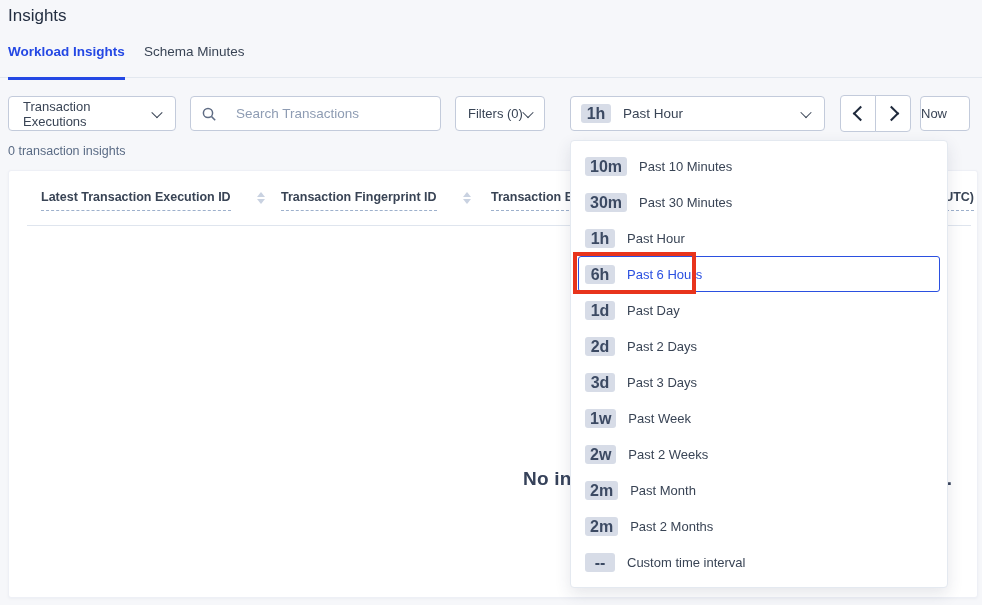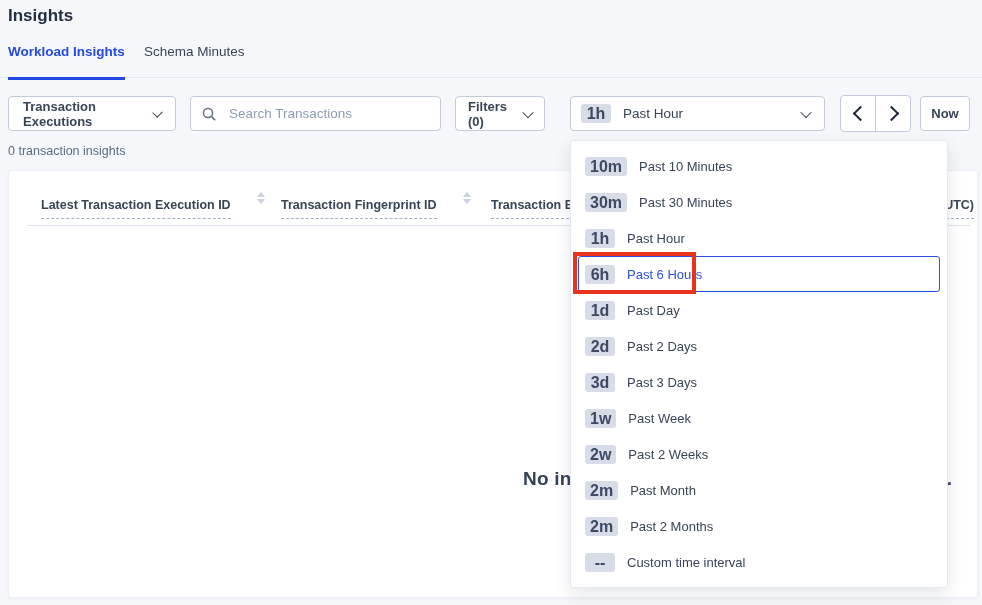--- a/index.html
+++ b/index.html
@@ -8,35 +8,35 @@
     --border:#c3cbdb; --panel-border:#e4e9f0; --badge:#d7dce7;
   }
   *{box-sizing:border-box;margin:0;padding:0;}
   html,body{width:982px;height:605px;}
   body{
     font-family:"Liberation Sans","DejaVu Sans",sans-serif;
     background:#f6f7fa; color:var(--navy);
     position:relative; overflow:hidden;
   }
   
-  .page-title{position:absolute;left:8px;top:6px;font-size:17px;font-weight:bold;color:var(--head);}
+  .page-title{position:absolute;left:8px;top:6px;font-size:17px;font-weight:normal;color:var(--head);}
   .tabbar{position:absolute;left:0;top:44px;width:982px;height:34px;border-bottom:1px solid #e3e8ef;}
   .tab{position:absolute;top:0;height:34px;font-size:13.5px;color:#394455;cursor:pointer;}
   .tab-workload{left:8px;color:var(--accent);font-weight:bold;}
   .tab-workload::after{content:"";position:absolute;left:0;right:0;bottom:-2px;height:3px;background:var(--accent);}
   .tab-schema{left:144px;}
   
   .btn{
     position:absolute;background:#fff;border:1px solid var(--border);border-radius:4px;
-    display:flex;align-items:center;font-size:13px;font-weight:bold;color:#394455;cursor:pointer;
+    display:flex;align-items:center;font-size:13px;font-weight:normal;color:#394455;cursor:pointer;
   }
   .view-btn{left:8px;top:96px;width:168px;height:35px;padding:0 14px;justify-content:space-between;}
   .search-box{
     position:absolute;left:190px;top:96px;width:251px;height:35px;background:#fff;
-    border:1px solid var(--border);border-radius:4px;display:flex;align-items:center;padding:12px 10px;gap:12px;
+    border:1px solid var(--border);border-radius:4px;display:flex;align-items:center;padding:12px 10px;gap:19px;
   }
   .search-box input{
     border:none;outline:none;flex:1;font-size:13.5px;color:#394455;background:transparent;
     font-family:"Liberation Sans","DejaVu Sans",sans-serif;
   }
   .search-box input::placeholder{color:#8e9cb3;}
   .filters-btn{left:455px;top:96px;width:90px;height:35px;padding:11px 12px;justify-content:space-between;}
   .time-trigger{left:570px;top:96px;width:255px;height:35px;padding:0 14px 0 10px;font-weight:normal;font-size:13.5px;}
   .time-trigger .chevron{margin-left:auto;}
   .badge{
@@ -44,38 +44,38 @@
     font-size:16px;font-weight:bold;min-width:30px;text-align:center;padding:4px 5px;line-height:11px;
   }
   .time-trigger .badge{margin-right:12px;}
   .pager{position:absolute;left:840px;top:95px;display:flex;}
   .pager .pbtn{
     width:36px;height:37px;background:#fff;border:1px solid var(--border);
     display:flex;align-items:center;justify-content:center;cursor:pointer;
   }
   .pager .pbtn:first-child{border-radius:4px 0 0 4px;}
   .pager .pbtn:last-child{border-radius:0 4px 4px 0;margin-left:-1px;}
-  .now-btn{left:920px;top:96px;width:50px;height:35px;justify-content:center;}
+  .now-btn{left:920px;top:96px;width:50px;height:35px;}
   .chevron{width:8px;height:8px;border-right:1.7px solid #394455;border-bottom:1.7px solid #394455;
     transform:rotate(45deg) translate(-1px,-1px);display:inline-block;}
   .chev-l{width:11px;height:11px;border-left:2.6px solid #1f2a3c;border-bottom:2.6px solid #1f2a3c;
     transform:rotate(45deg);display:inline-block;margin-left:4px;}
   .chev-r{width:11px;height:11px;border-right:2.6px solid #1f2a3c;border-bottom:2.6px solid #1f2a3c;
     transform:rotate(-45deg);display:inline-block;margin-right:4px;}
   .count-text{position:absolute;left:8px;top:144px;font-size:12.5px;color:var(--muted);}
   
   .card{
     position:absolute;left:8px;right:4px;top:170px;bottom:7px;background:#fff;
     border:1px solid #eef0f6;border-radius:3px;box-shadow:0 1px 3px rgba(60,70,100,.05);
   }
   .col-head{
     position:absolute;top:19px;display:flex;align-items:flex-start;gap:26px;
     font-size:12.5px;font-weight:bold;color:#394455;white-space:nowrap;z-index:1;
   }
-  .col-head .lbl{border-bottom:1px dashed #9db0cc;padding-bottom:6px;margin-top:8px;}
+  .col-head .lbl{border-bottom:1px dashed #9db0cc;padding-bottom:6px;}
   .col1{left:32px;} .col2{left:272px;} .col3{left:482px;} .col4{right:3px;}
   .sort{display:flex;flex-direction:column;gap:2px;margin-top:2px;}
   .sort i{display:block;width:0;height:0;border-left:4px solid transparent;border-right:4px solid transparent;}
   .sort .up{border-bottom:5px solid #c9d2e1;}
   .sort .dn{border-top:5px solid #c9d2e1;}
   .head-divider{position:absolute;top:54px;left:18px;right:6px;height:1px;background:#dfe5ee;}
   .empty-msg{
     position:absolute;left:514px;top:297px;font-size:19px;font-weight:bold;color:#36425a;
     letter-spacing:.2px;white-space:nowrap;z-index:1;
   }

